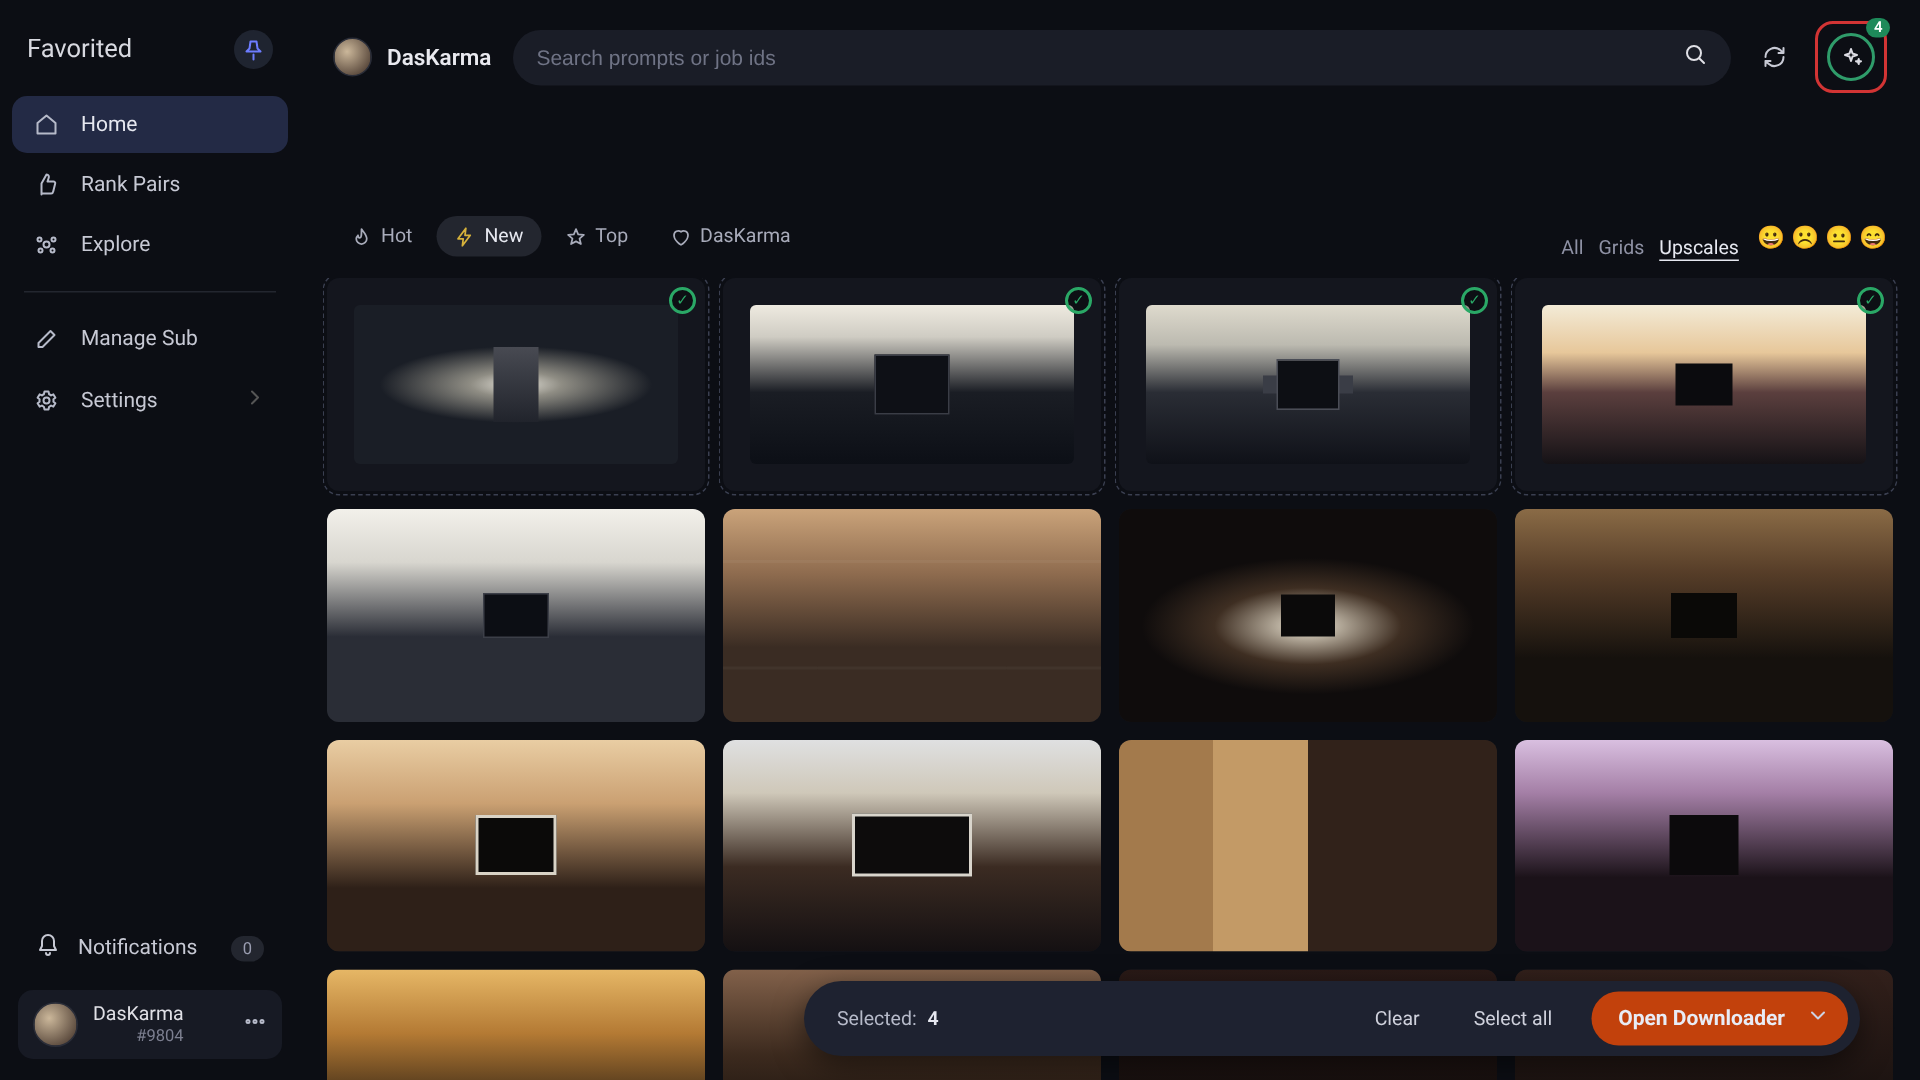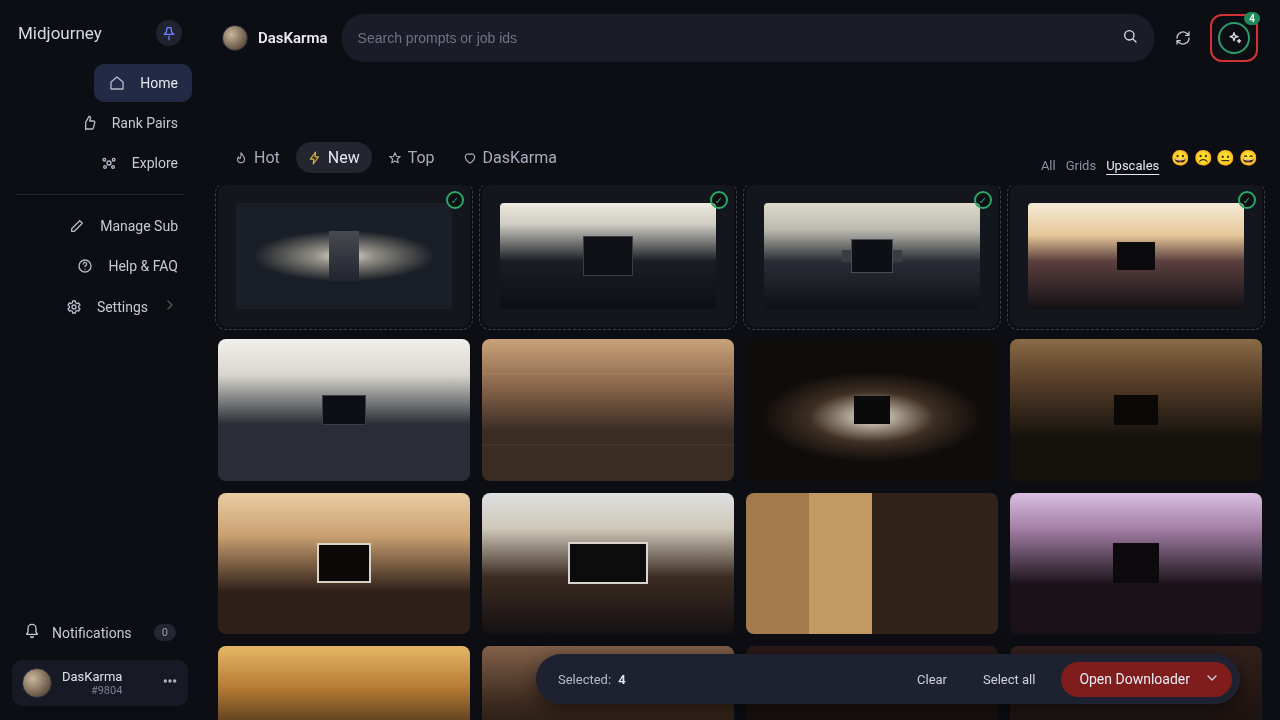--- a/index.html
+++ b/index.html
@@ -24,21 +24,21 @@
 .brand-row {
   display: flex; align-items: center; justify-content: space-between;
   padding: 12px 10px 18px 10px;
 }
 .brand { font-size: 17px; font-weight: 400; color: #d8d9e0; }
 .pin-btn {
   width: 26px; height: 26px; border-radius: 50%;
   background: #1f2430; display: flex; align-items: center; justify-content: center;
   color: #6d7cff;
 }
-.nav-list { display: flex; flex-direction: column; gap: 2px; align-items: flex-end; }
+.nav-list { display: flex; flex-direction: column; gap: 2px; }
 .nav-item {
   display: flex; align-items: center; gap: 14px;
   padding: 10px 14px; border-radius: 10px;
   color: #c7c9d4; font-size: 14px; cursor: pointer;
 }
 .nav-item.active { background: #232a45; color: #e6e8f0; }
 .nav-item .icon { width: 18px; height: 18px; display:flex; align-items:center; justify-content:center; color:#b6bac9;}
 .nav-item .chev { margin-left:auto; color:#555; }
 .nav-divider { height:1px; background:#23262f; margin:12px 8px; }
 
@@ -68,21 +68,21 @@
 .main { flex:1; display:flex; flex-direction:column; position:relative; }
 .topbar {
   display:flex; align-items:center; gap:14px;
   padding: 14px 22px 10px 22px;
 }
 .top-user { display:flex; align-items:center; gap:10px; }
 .top-user .avatar { width:26px; height:26px;}
 .top-username { font-size:15px; font-weight:600; color:#e9e9ef;}
 .search {
   flex:1; display:flex; align-items:center; gap:10px;
-  background:#1a1d27; border-radius:22px; padding:8px 16px; height:48px;
+  background:#1a1d27; border-radius:22px; padding:8px 16px; height:37px;
 }
 .search input {
   flex:1; background:transparent; border:none; outline:none;
   color:#cfcfd8; font-size:14px;
 }
 .search input::placeholder { color:#6f7385; }
 .top-icons { display:flex; align-items:center; gap:12px; }
 .icon-btn {
   width:30px; height:30px; display:flex; align-items:center; justify-content:center;
   color:#c7c9d4; cursor:pointer;
@@ -105,21 +105,21 @@
 
 
 .filter-row {
   display:flex; align-items:center;
   padding: 70px 22px 12px 22px;
 }
 .filter-tabs { display:flex; gap:4px; }
 .ftab {
   display:flex; align-items:center; gap:6px;
   padding:6px 12px; border-radius:16px;
-  color:#a8abba; font-size:16px; cursor:pointer;
+  color:#a8abba; font-size:13px; cursor:pointer;
 }
 .ftab.active { background:#23262f; color:#e6e8f0;}
 .ftab .ico { width:14px; height:14px; display:flex; align-items:center; justify-content:center;}
 .ftab.active .ico { color:#d6b23b;}
 .right-filters { margin-left:auto; display:flex; align-items:center; gap:12px; }
 .view-tabs { display:flex; gap:10px; font-size:13px; color:#8e91a4; }
 .view-tabs .vt { cursor:pointer;margin-top:16px; }
 .view-tabs .vt.active { color:#e6e8f0; text-decoration: underline; text-underline-offset: 4px;}
 .emoji-row { display:flex; gap:4px; color:#8e91a4; font-size:15px;}
 
@@ -150,22 +150,22 @@
   height:50px; display:flex; align-items:center;
   padding: 0 8px 0 22px; gap:16px;
   box-shadow:0 6px 20px rgba(0,0,0,.5);
 }
 .sel-label { font-size:13px; color:#b6bac9;}
 .sel-count { color:#e6e8f0; font-weight:600; margin-left:4px;}
 .spacer { flex:1; }
 .txt-btn { font-size:13px; color:#cfd1dc; cursor:pointer; padding:6px 10px;}
 .primary-btn {
   display:flex; align-items:center; gap:14px;
-  background:#7f1d1d; border-radius:22px; padding:8px 12px 8px 18px;
-  color:#e8ecf6; font-size:14px; font-weight:400; cursor:pointer;
+  background:#c2410c; border-radius:22px; padding:8px 12px 8px 18px;
+  color:#e8ecf6; font-size:14px; font-weight:700; cursor:pointer;
 }
 .primary-btn .chev { color:#cdd3e4;}
 
 
 .art { display:flex; align-items:center; justify-content:center;}
 .a1 { background:
   radial-gradient(ellipse 70% 40% at 50% 50%, #e6e3da 0%, #8f8d84 20%, #1a1e26 60%),
   linear-gradient(#dedace 0%, #5a5b5f 40%, #0e1118 70%); }
 .a1 .box{ width:30px; height:50px; background:linear-gradient(#484a52,#21242c); }
 .a2 { background:
@@ -198,21 +198,21 @@
 .a15{ background: linear-gradient(#2a1a17 0%, #160f0e 60%);}
 .a16{ background: linear-gradient(#32201b 0%, #1a1210 60%);}
 
 svg { width:16px; height:16px; stroke:currentColor; fill:none; stroke-width:2; stroke-linecap:round; stroke-linejoin:round;}
 </style>
 </head>
 <body>
 
 <aside class="sidebar">
   <div class="brand-row">
-    <div class="brand">Midjourney</div>
+    <div class="brand">Favorited</div>
     <div class="pin-btn">
       <svg viewBox="0 0 24 24">
           <path d="M12 17v5M9 4h6l1 7 3 3H5l3-3 1-7z"></path>
         </svg>
     </div>
   </div>
 
   <div class="nav-list">
     <div class="nav-item active">
       <span class="icon">
@@ -247,29 +247,20 @@
   <div class="nav-divider"></div>
 
   <div class="nav-list">
     <div class="nav-item">
       <span class="icon">
           <svg viewBox="0 0 24 24">
             <path d="M4 20h4L20 8l-4-4L4 16v4z"></path>
           </svg>
         </span>
       <span>Manage Sub</span>
-    </div>
-    <div class="nav-item">
-      <span class="icon">
-          <svg viewBox="0 0 24 24">
-            <circle cx="12" cy="12" r="9"></circle>
-            <path d="M9.5 9a2.5 2.5 0 1 1 3.5 2.3c-.9.4-1 1-1 1.7M12 17h.01"></path>
-          </svg>
-        </span>
-      <span>Help &amp; FAQ</span>
     </div>
     <div class="nav-item">
       <span class="icon">
           <svg viewBox="0 0 24 24">
             <circle cx="12" cy="12" r="3"></circle>
             <path d="M19 12a7 7 0 0 0-.1-1.2l2-1.5-2-3.4-2.3 1a7 7 0 0 0-2-1.2L14 3h-4l-.6 2.7a7 7 0 0 0-2 1.2l-2.3-1-2 3.4 2 1.5A7 7 0 0 0 5 12c0 .4 0 .8.1 1.2l-2 1.5 2 3.4 2.3-1c.6.5 1.3.9 2 1.2L10 21h4l.6-2.7c.7-.3 1.4-.7 2-1.2l2.3 1 2-3.4-2-1.5c.1-.4.1-.8.1-1.2z"></path>
           </svg>
         </span>
       <span>Settings</span>
       <span class="chev"><svg viewBox="0 0 24 24">

